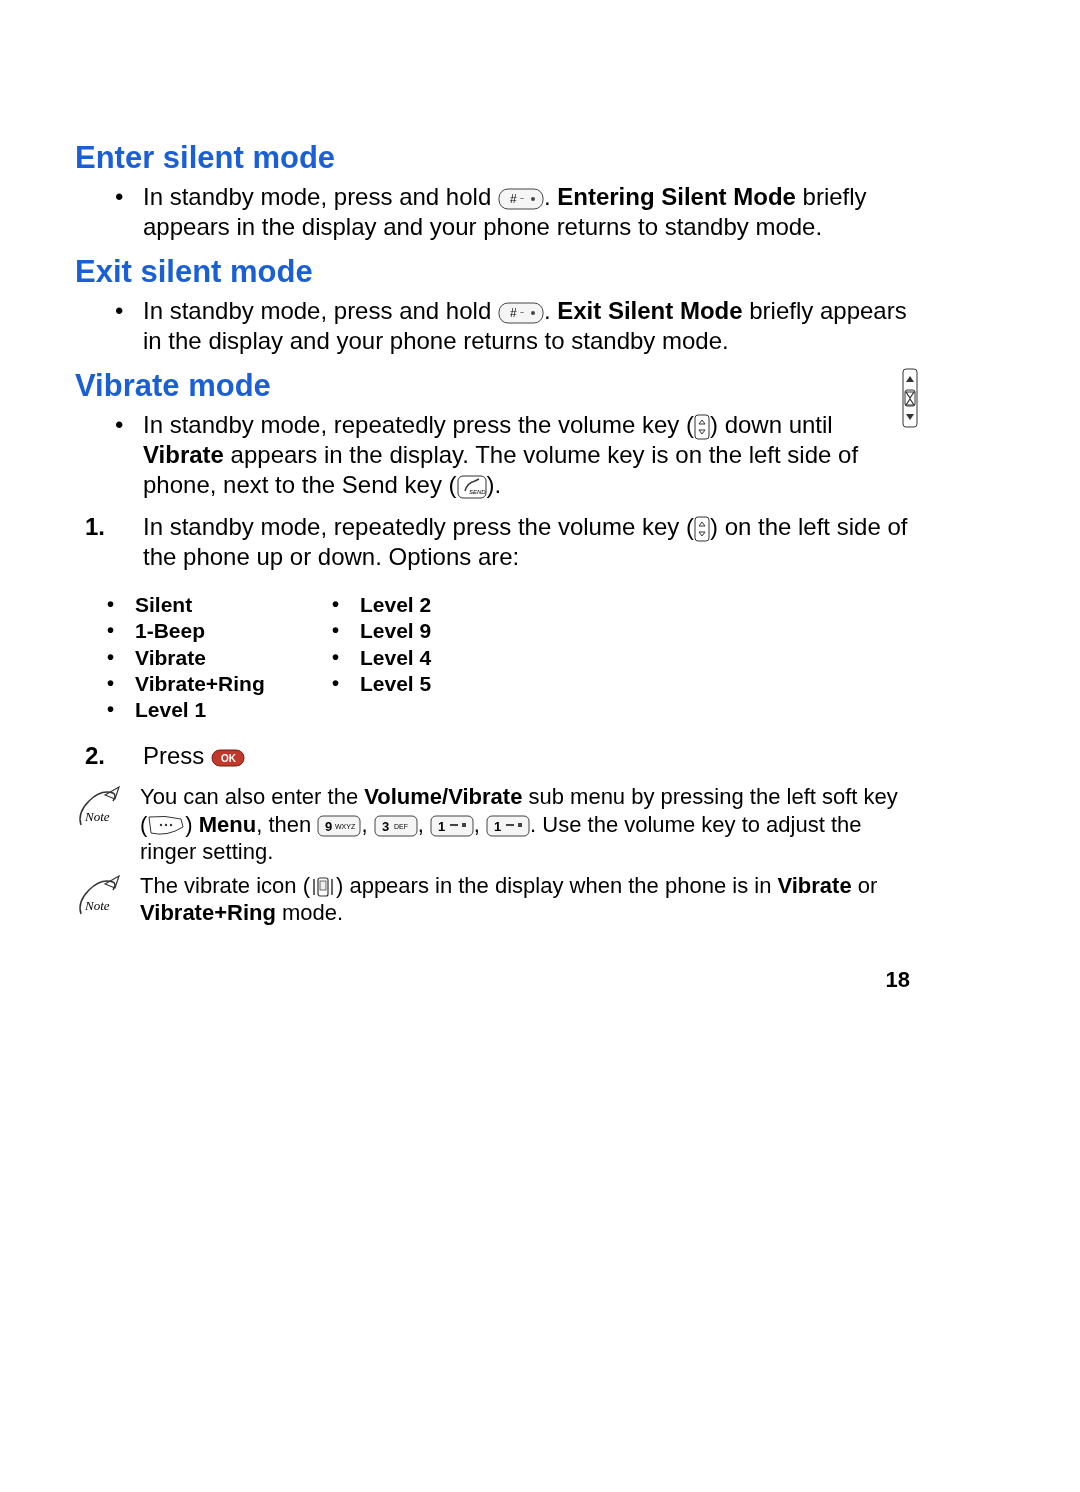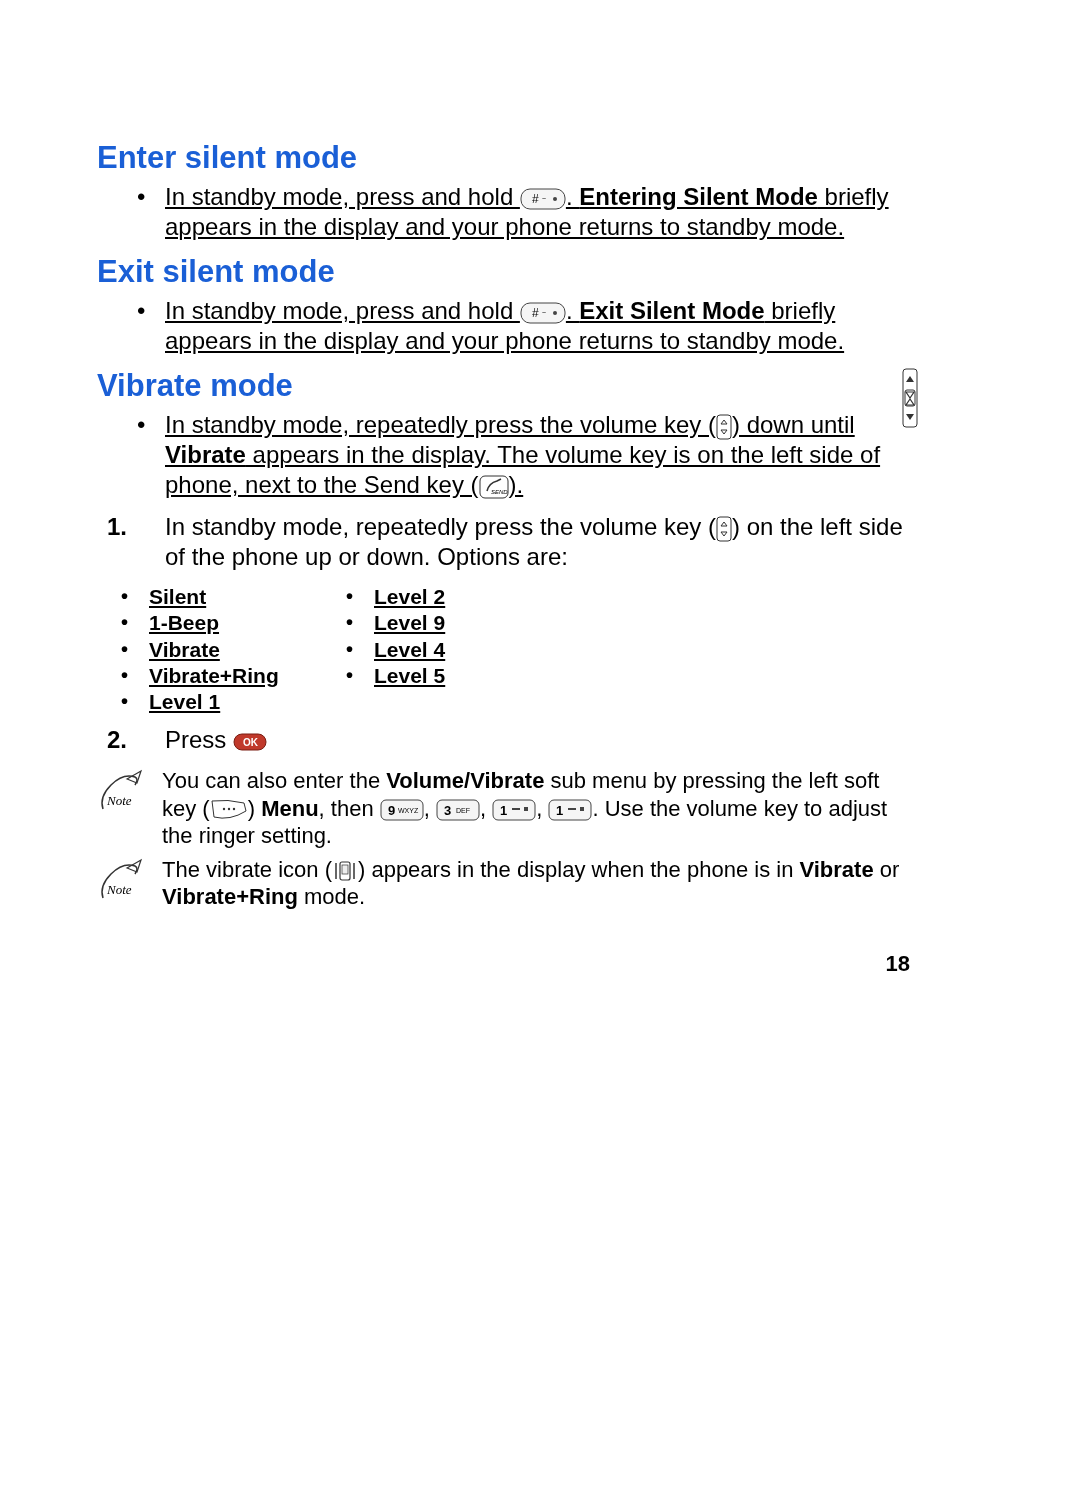--- a/index.html
+++ b/index.html
@@ -6,21 +6,21 @@
     margin: 0;
     padding: 0;
     background: #fff;
     font-family: Arial, Helvetica, sans-serif;
     color: #000;
     width: 1080px;
     height: 1492px;
     box-sizing: border-box;
   }
   .page {
-    padding: 140px 170px 0 97px;
+    padding: 140px 170px 0 75px;
   }
   h2 {
     color: #1a5fd6;
     font-size: 31px;
     font-weight: bold;
     margin: 0 0 6px 0;
   }
   p.body {
     font-size: 24px;
     line-height: 1.25;
@@ -30,21 +30,20 @@
     list-style: none;
     padding: 0;
     margin: 0 0 12px 40px;
   }
   ul.bullets > li {
     font-size: 24px;
     line-height: 1.25;
     position: relative;
     padding-left: 28px;
     margin: 0 0 6px 0;
-    text-decoration: underline;
   }
   ul.bullets > li::before {
     content: "•";
     position: absolute;
     left: 0;
     top: 0;
     font-size: 24px;
   }
   ol.numbered {
     list-style: none;
@@ -66,22 +65,21 @@
   }
   .bold { font-weight: bold; }
   .options-row {
     display: flex;
     margin-left: 10px;
     margin-bottom: 10px;
   }
   .options-col ul {
     list-style: none;
     padding: 0;
-    margin: 0;
-    text-decoration: underline;
+    margin: 8px;
   }
   .options-col li {
     font-size: 21px;
     font-weight: bold;
     position: relative;
     padding-left: 42px;
     line-height: 1.25;
   }
   .options-col li::before {
     content: "•";

